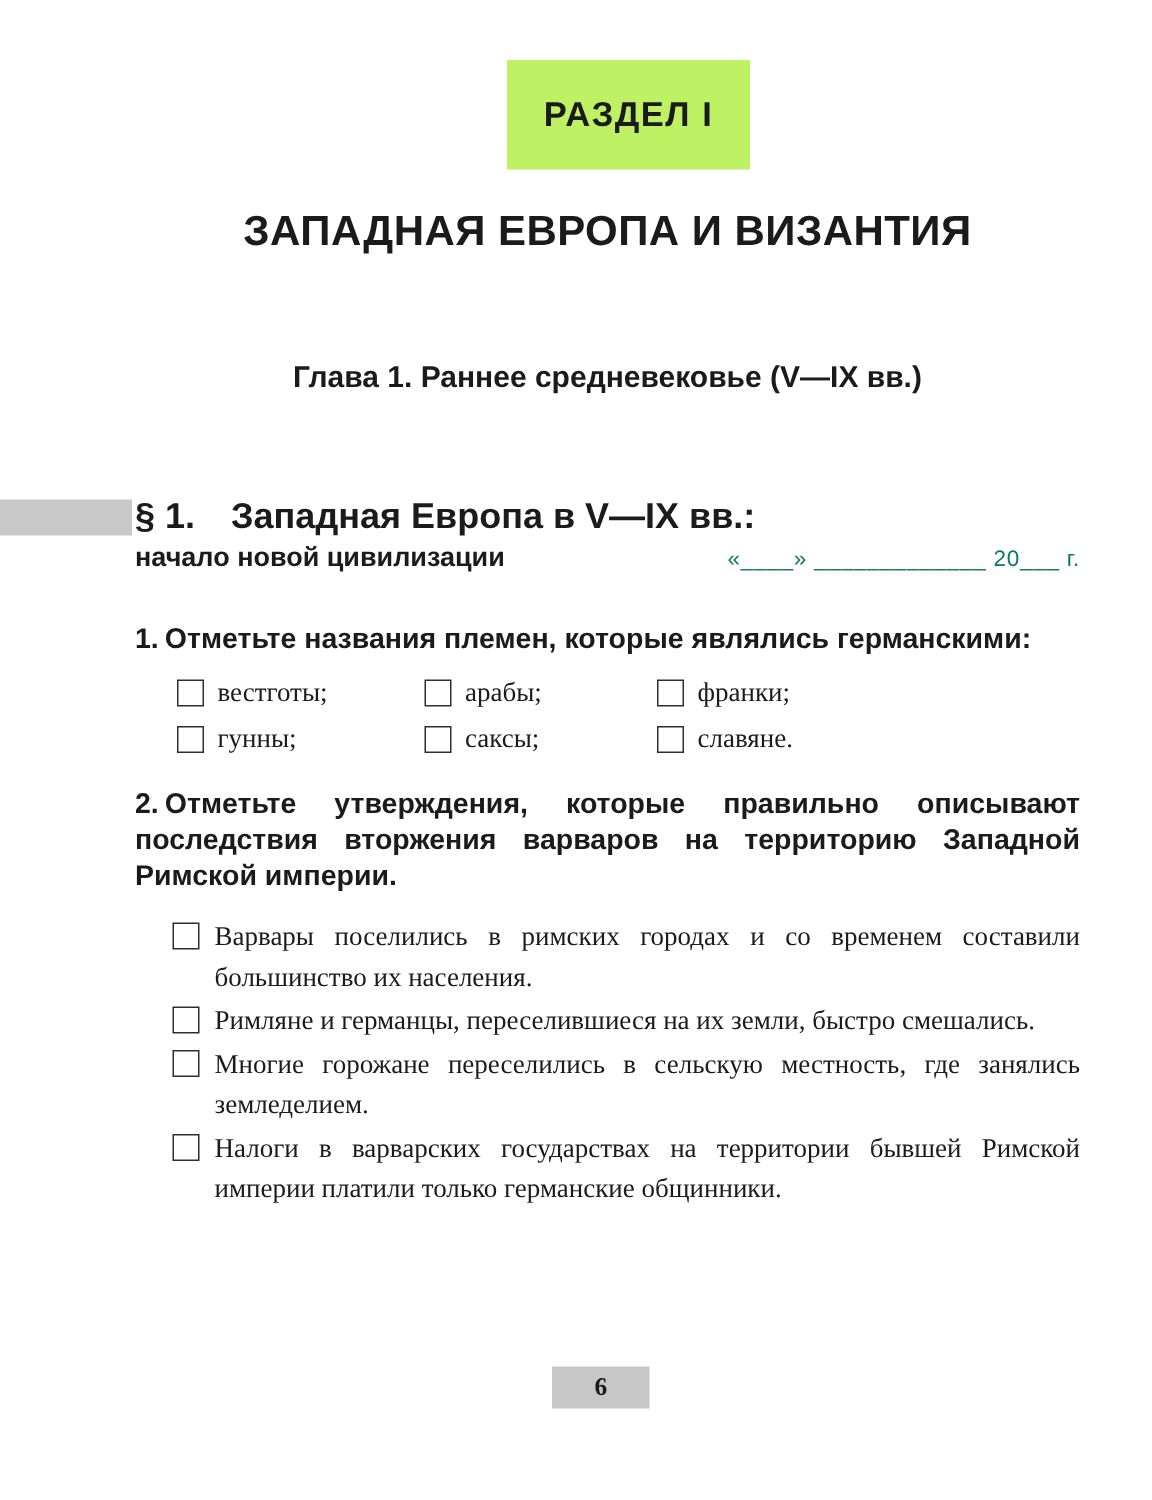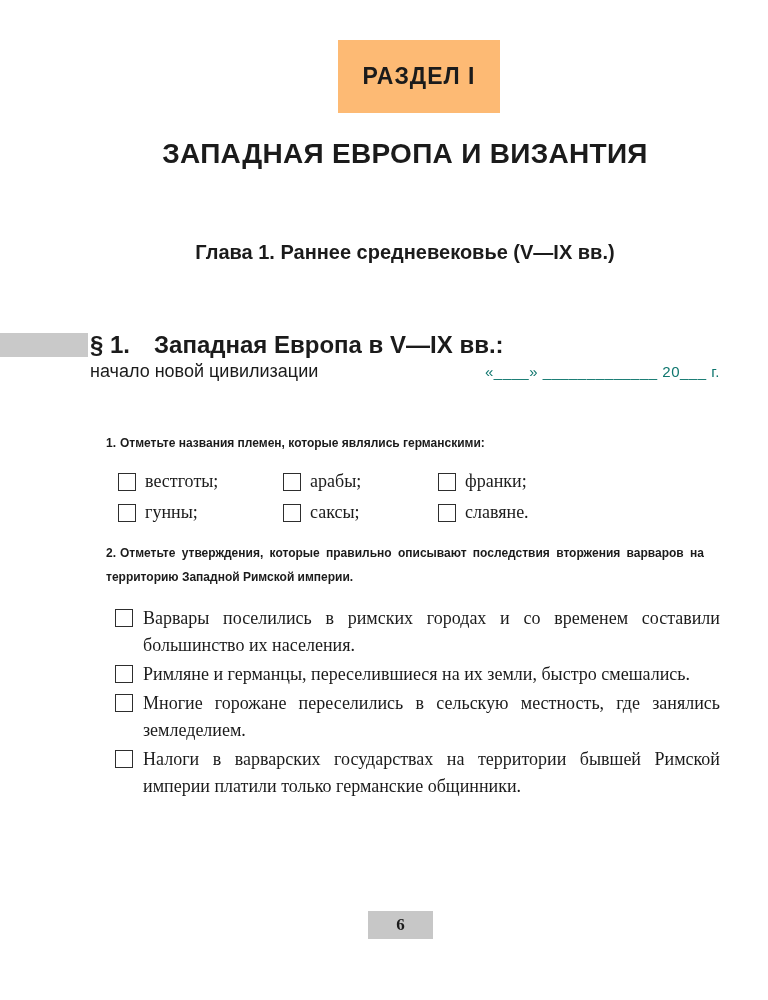--- a/index.html
+++ b/index.html
@@ -11,21 +11,21 @@
       font-family: "Liberation Sans", sans-serif;
       color: #1b1b1b;
       overflow: hidden;
     }
 
     
     .section-box {
       position: absolute;
       left: 338px; top: 40px;
       width: 162px; height: 73px;
-      background: #fdba74;
+      background: #bef264;
       display: flex; align-items: center; justify-content: center;
     }
     .section-label {
       font-weight: 700;
       font-size: 23px;
       letter-spacing: 1px;
     }
 
     .part-title {
       position: absolute;
@@ -63,36 +63,36 @@
       line-height: 27px;
     }
     .para-num { display: inline-block; margin-right: 24px; }
     .para-line2 {
       display: flex;
       justify-content: space-between;
       align-items: baseline;
       font-size: 18px;
       line-height: 27px;
     }
-    .para-title2 { font-weight: 400; }
+    .para-title2 { font-weight: 700; }
     .date-line {
       font-weight: 400;
       font-size: 15px;
       letter-spacing: 0.5px;
       color: #0f766e;
       white-space: nowrap;
     }
 
     
     .task1 { position: absolute; left: 90px; top: 415px; width: 630px; }
     .task2 { position: absolute; left: 90px; top: 525px; width: 630px; }
     .task-text {
-      margin: 16px;
-      font-weight: 700;
-      font-size: 12px;
+      margin: 0;
+      font-weight: 700;
+      font-size: 19px;
       line-height: 24px;
     }
     .task2 .task-text { text-align: justify; }
     .task-num { margin-right: 4px; }
 
     .options-grid {
       margin-top: 12px;
       margin-left: 28px;
       display: grid;
       grid-template-columns: 165px 155px auto;

